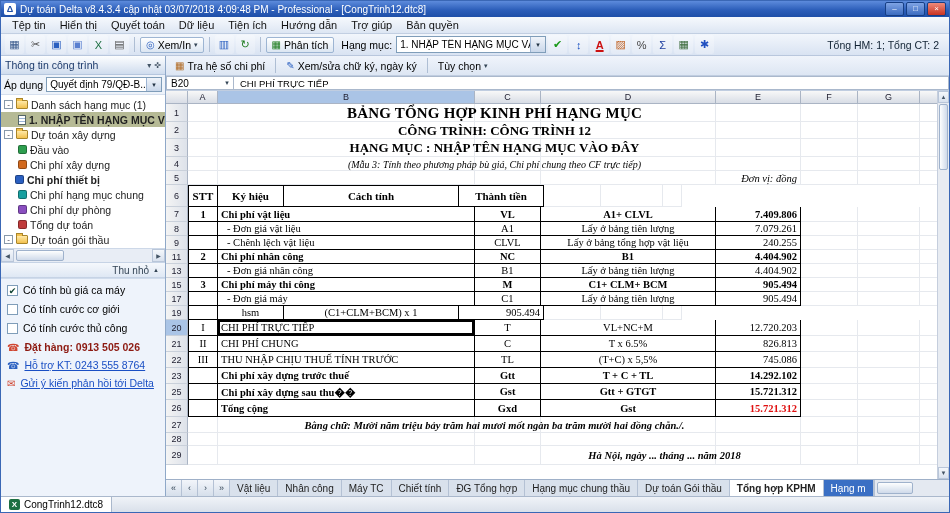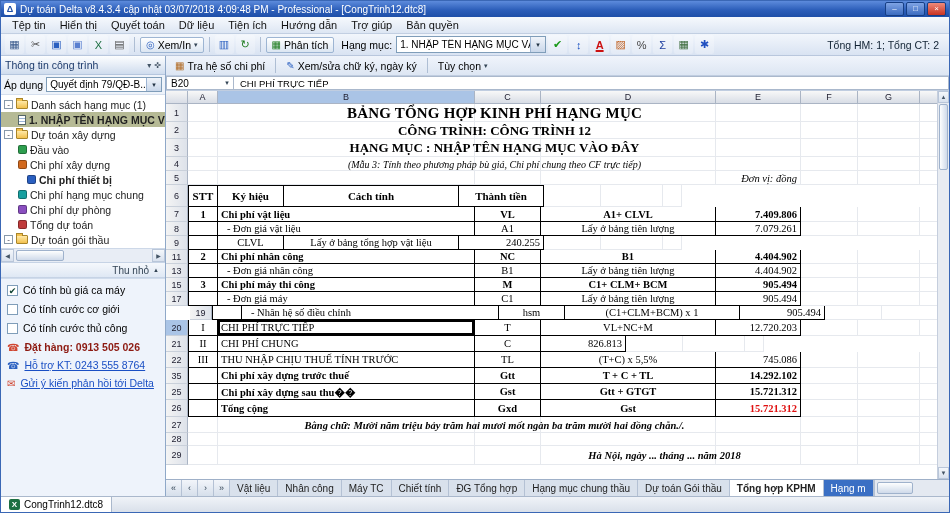--- a/index.html
+++ b/index.html
@@ -214,21 +214,21 @@
           <span class="tree-label">Dự toán xây dựng</span>
         </div>
         <div class="tree-item" style="padding-left: 17px;">
           <span class="icon-dot" style="background: rgb(46, 158, 79);"></span>
           <span class="tree-label">Đầu vào</span>
         </div>
         <div class="tree-item" style="padding-left: 17px;">
           <span class="icon-dot" style="background: rgb(210, 105, 30);"></span>
           <span class="tree-label">Chi phí xây dựng</span>
         </div>
-        <div class="tree-item bold" style="padding-left: 26px;">
+        <div class="tree-item bold" style="padding-left: 14px;">
           <span class="icon-dot" style="background: rgb(42, 95, 192);"></span>
           <span class="tree-label">Chi phí thiết bị</span>
         </div>
         <div class="tree-item" style="padding-left: 17px;">
           <span class="icon-dot" style="background: rgb(24, 160, 160);"></span>
           <span class="tree-label">Chi phí hạng mục chung</span>
         </div>
         <div class="tree-item" style="padding-left: 17px;">
           <span class="icon-dot" style="background: rgb(138, 79, 192);"></span>
           <span class="tree-label">Chi phí dự phòng</span>
@@ -432,20 +432,21 @@
             <span class="cell tb dcell amt" style="width: 85px;">7.079.261</span>
             <span class="cell" style="width: 57px;"></span>
             <span class="cell" style="width: 62px;"></span>
             <span class="cell" style="width: 19px;"></span>
           </div>
         </div>
         <div class="srow" style="height: 14px;">
           <span class="rowhdr">9</span>
           <div class="rowbody">
             <span class="cell tb lft dcell ctr" style="width: 30px;"></span>
+            <span class="cell tb dcell nm ind" style="width: 257px;">- Chênh lệch vật liệu</span>
             <span class="cell tb dcell ctr" style="width: 66px;">CLVL</span>
             <span class="cell tb dcell ctr" style="width: 175px;">Lấy ở bảng tổng hợp vật liệu</span>
             <span class="cell tb dcell amt" style="width: 85px;">240.255</span>
             <span class="cell" style="width: 57px;"></span>
             <span class="cell" style="width: 62px;"></span>
             <span class="cell" style="width: 19px;"></span>
           </div>
         </div>
         <div class="srow" style="height: 14px;">
           <span class="rowhdr">11</span>
@@ -492,25 +493,24 @@
             <span class="cell tb lft dcell ctr" style="width: 30px;"></span>
             <span class="cell tb dcell nm ind" style="width: 257px;">- Đơn giá máy</span>
             <span class="cell tb dcell ctr" style="width: 66px;">C1</span>
             <span class="cell tb dcell ctr" style="width: 175px;">Lấy ở bảng tiên lượng</span>
             <span class="cell tb dcell amt" style="width: 85px;">905.494</span>
             <span class="cell" style="width: 57px;"></span>
             <span class="cell" style="width: 62px;"></span>
             <span class="cell" style="width: 19px;"></span>
           </div>
         </div>
-        <div class="srow" style="height: 14px; margin-left: 24px;">
+        <div class="srow" style="height: 14px;">
           <span class="rowhdr">19</span>
           <div class="rowbody">
             <span class="cell tb lft dcell ctr" style="width: 30px;"></span>
-            <span class="cell tb dcell nm ind" style="width: 257px;">- Nhân hệ số điều chỉnh</span>
             <span class="cell tb dcell ctr" style="width: 66px;">hsm</span>
             <span class="cell tb dcell ctr" style="width: 175px;">(C1+CLM+BCM) x 1</span>
             <span class="cell tb dcell amt" style="width: 85px;">905.494</span>
             <span class="cell" style="width: 57px;"></span>
             <span class="cell" style="width: 62px;"></span>
             <span class="cell" style="width: 19px;"></span>
           </div>
         </div>
         <div class="srow" style="height: 16px;">
           <span class="rowhdr hl">20</span>
@@ -524,41 +524,42 @@
             <span class="cell" style="width: 62px;"></span>
             <span class="cell" style="width: 19px;"></span>
           </div>
         </div>
         <div class="srow" style="height: 16px;">
           <span class="rowhdr">21</span>
           <div class="rowbody">
             <span class="cell tb lft dcell ctr" style="width: 30px;">II</span>
             <span class="cell tb dcell nm" style="width: 257px;">CHI PHÍ CHUNG</span>
             <span class="cell tb dcell ctr" style="width: 66px;">C</span>
+            <span class="cell tb dcell ctr" style="width: 175px;">T x 6.5%</span>
             <span class="cell tb dcell amt" style="width: 85px;">826.813</span>
             <span class="cell" style="width: 57px;"></span>
             <span class="cell" style="width: 62px;"></span>
             <span class="cell" style="width: 19px;"></span>
           </div>
         </div>
         <div class="srow" style="height: 16px;">
           <span class="rowhdr">22</span>
           <div class="rowbody">
             <span class="cell tb lft dcell ctr" style="width: 30px;">III</span>
             <span class="cell tb dcell nm" style="width: 257px;">THU NHẬP CHỊU THUẾ TÍNH TRƯỚC</span>
             <span class="cell tb dcell ctr" style="width: 66px;">TL</span>
             <span class="cell tb dcell ctr" style="width: 175px;">(T+C) x 5,5%</span>
             <span class="cell tb dcell amt" style="width: 85px;">745.086</span>
             <span class="cell" style="width: 57px;"></span>
             <span class="cell" style="width: 62px;"></span>
             <span class="cell" style="width: 19px;"></span>
           </div>
         </div>
         <div class="srow" style="height: 16px;">
-          <span class="rowhdr">35</span>
+          <span class="rowhdr">23</span>
           <div class="rowbody">
             <span class="cell tb lft dcell ctr b" style="width: 30px;"></span>
             <span class="cell tb dcell nm b" style="width: 257px;">Chi phí xây dựng trước thuế</span>
             <span class="cell tb dcell ctr b" style="width: 66px;">Gtt</span>
             <span class="cell tb dcell ctr b" style="width: 175px;">T + C + TL</span>
             <span class="cell tb dcell amt b" style="width: 85px;">14.292.102</span>
             <span class="cell" style="width: 57px;"></span>
             <span class="cell" style="width: 62px;"></span>
             <span class="cell" style="width: 19px;"></span>
           </div>

